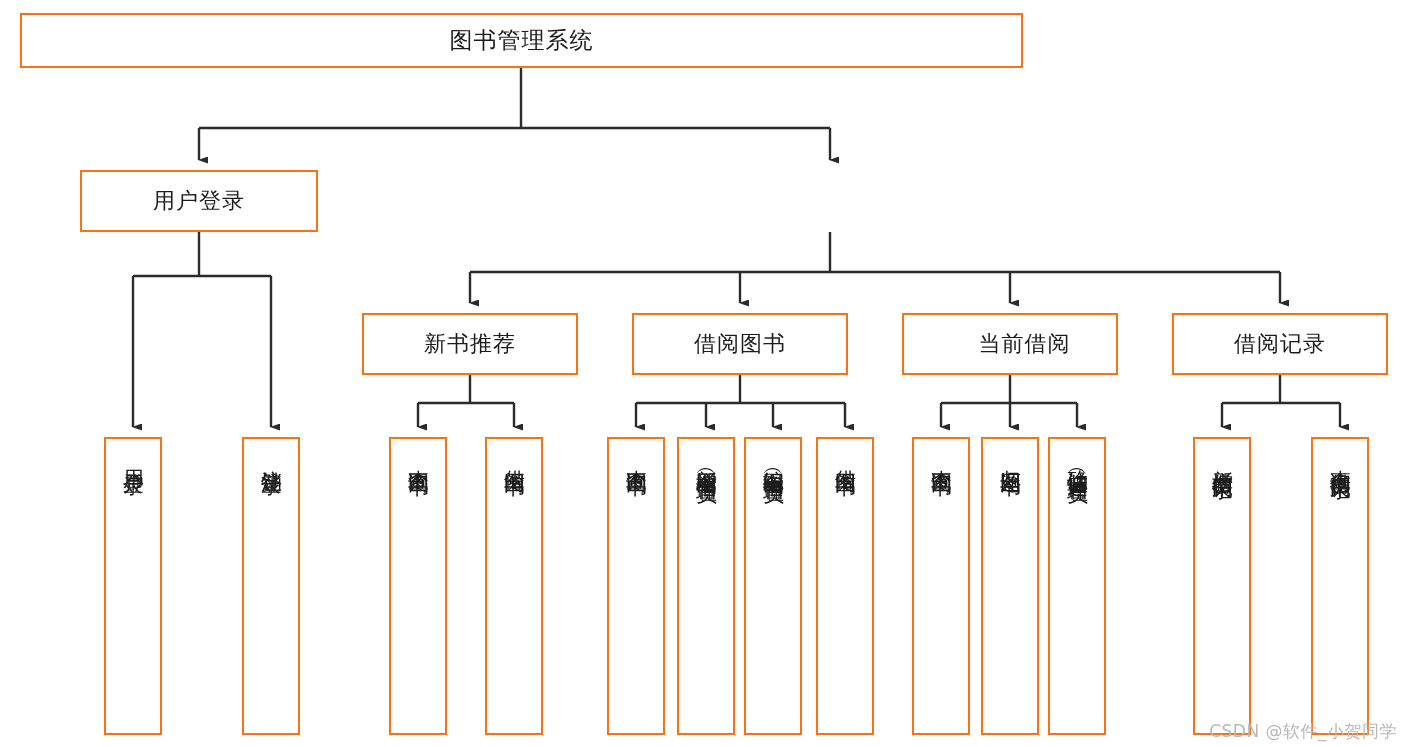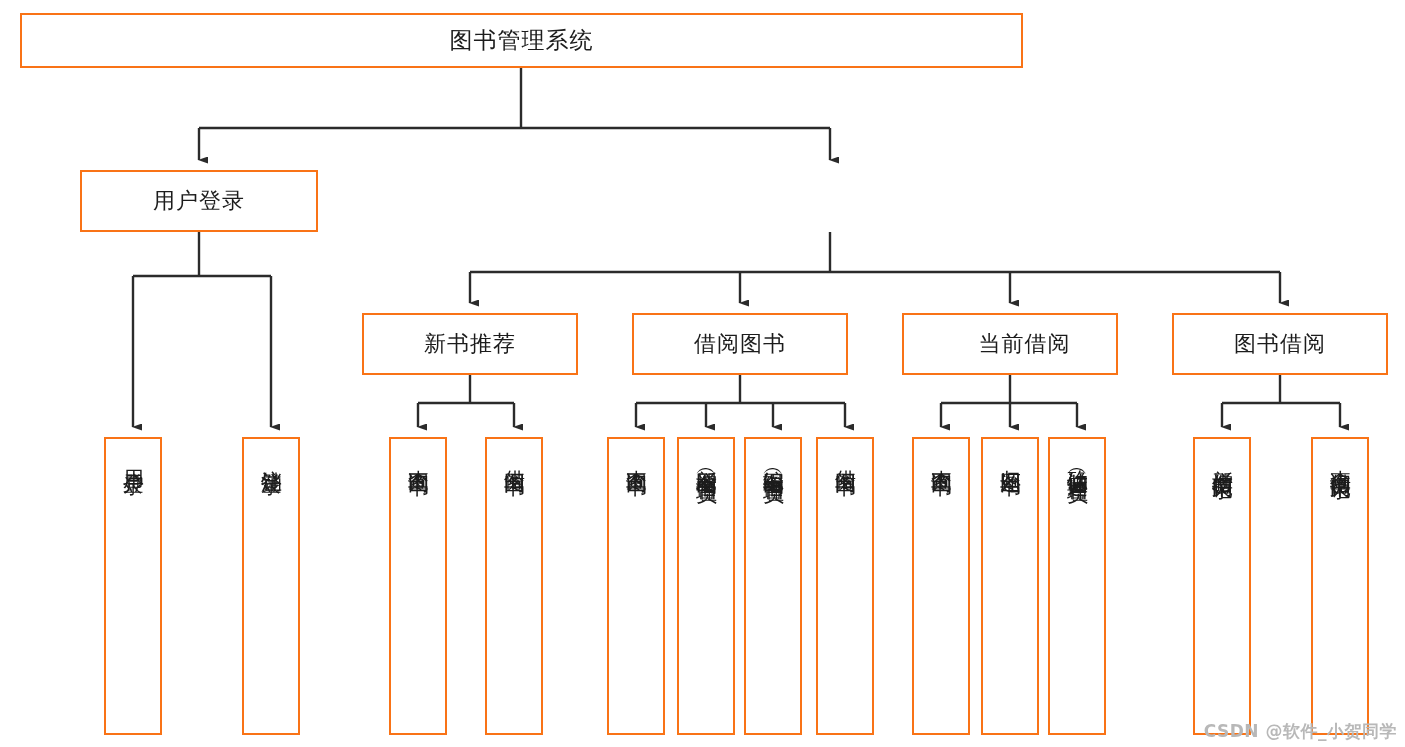--- a/index.html
+++ b/index.html
@@ -60,21 +60,20 @@
   }
   .watermark {
     position: absolute;
     right: 8px;
     bottom: 4px;
     font-size: 17px;
     color: #b8b8b8;
     letter-spacing: 0.5px;
     white-space: nowrap;
     user-select: none;
-    font-weight: bold;
   }
 </style>
 </head>
 <body>
 
 <div id="diagram-root">
 
   <svg id="edge-layer" viewBox="0 0 1405 747" xmlns="http://www.w3.org/2000/svg">
     <defs>
       <marker id="arrowhead" markerWidth="9" markerHeight="10" refX="3.5" refY="9" orient="auto" markerUnits="userSpaceOnUse">
@@ -126,21 +125,21 @@
     </g>
   </svg>
 
   <div class="node horizontal root" style="left:20px; top:13px; width:1003px; height:55px;">图书管理系统</div>
 
   <div class="node horizontal" style="left:80px; top:170px; width:238px; height:62px;">用户登录</div>
 
   <div class="node horizontal" style="left:362px; top:313px; width:216px; height:62px;text-align:center;">新书推荐</div>
   <div class="node horizontal" style="left:632px; top:313px; width:216px; height:62px;">借阅图书</div>
   <div class="node horizontal" style="left:902px; top:313px; width:216px; height:62px;padding-left:29px;">当前借阅</div>
-  <div class="node horizontal" style="left:1172px; top:313px; width:216px; height:62px;">图书借阅</div>
+  <div class="node horizontal" style="left:1172px; top:313px; width:216px; height:62px;">借阅记录</div>
 
   <div class="node vertical" style="left:104px; top:437px; width:58px; height:298px;">
     <span class="vlabel">用户登录</span>
   </div>
   <div class="node vertical" style="left:242px; top:437px; width:58px; height:298px;">
     <span class="vlabel">注销登录</span>
   </div>
 
   <div class="node vertical" style="left:389px; top:437px; width:58px; height:298px;">
     <span class="vlabel">查询图书</span>

